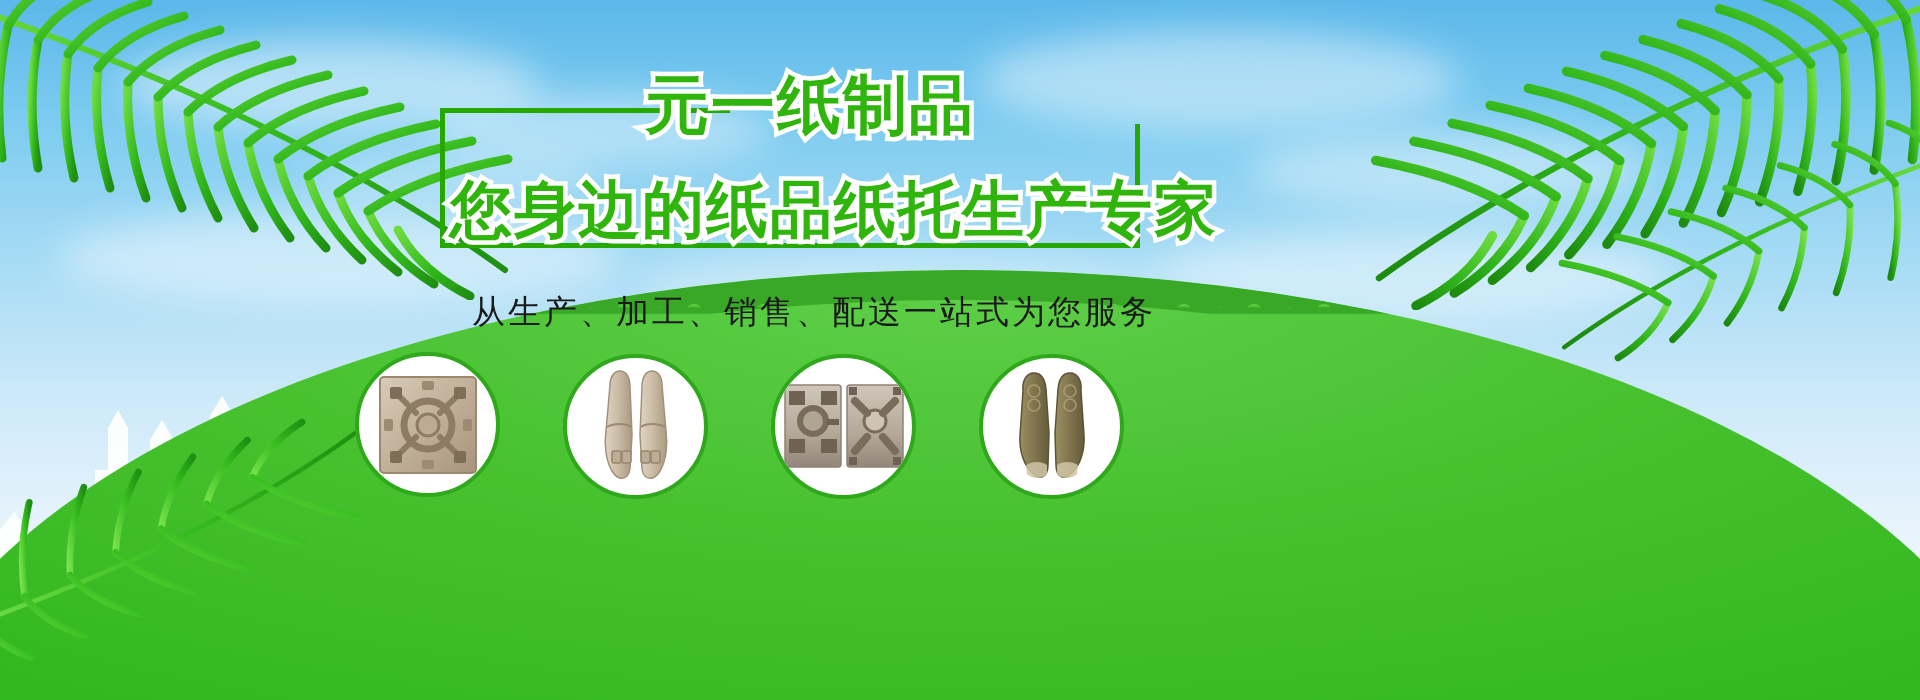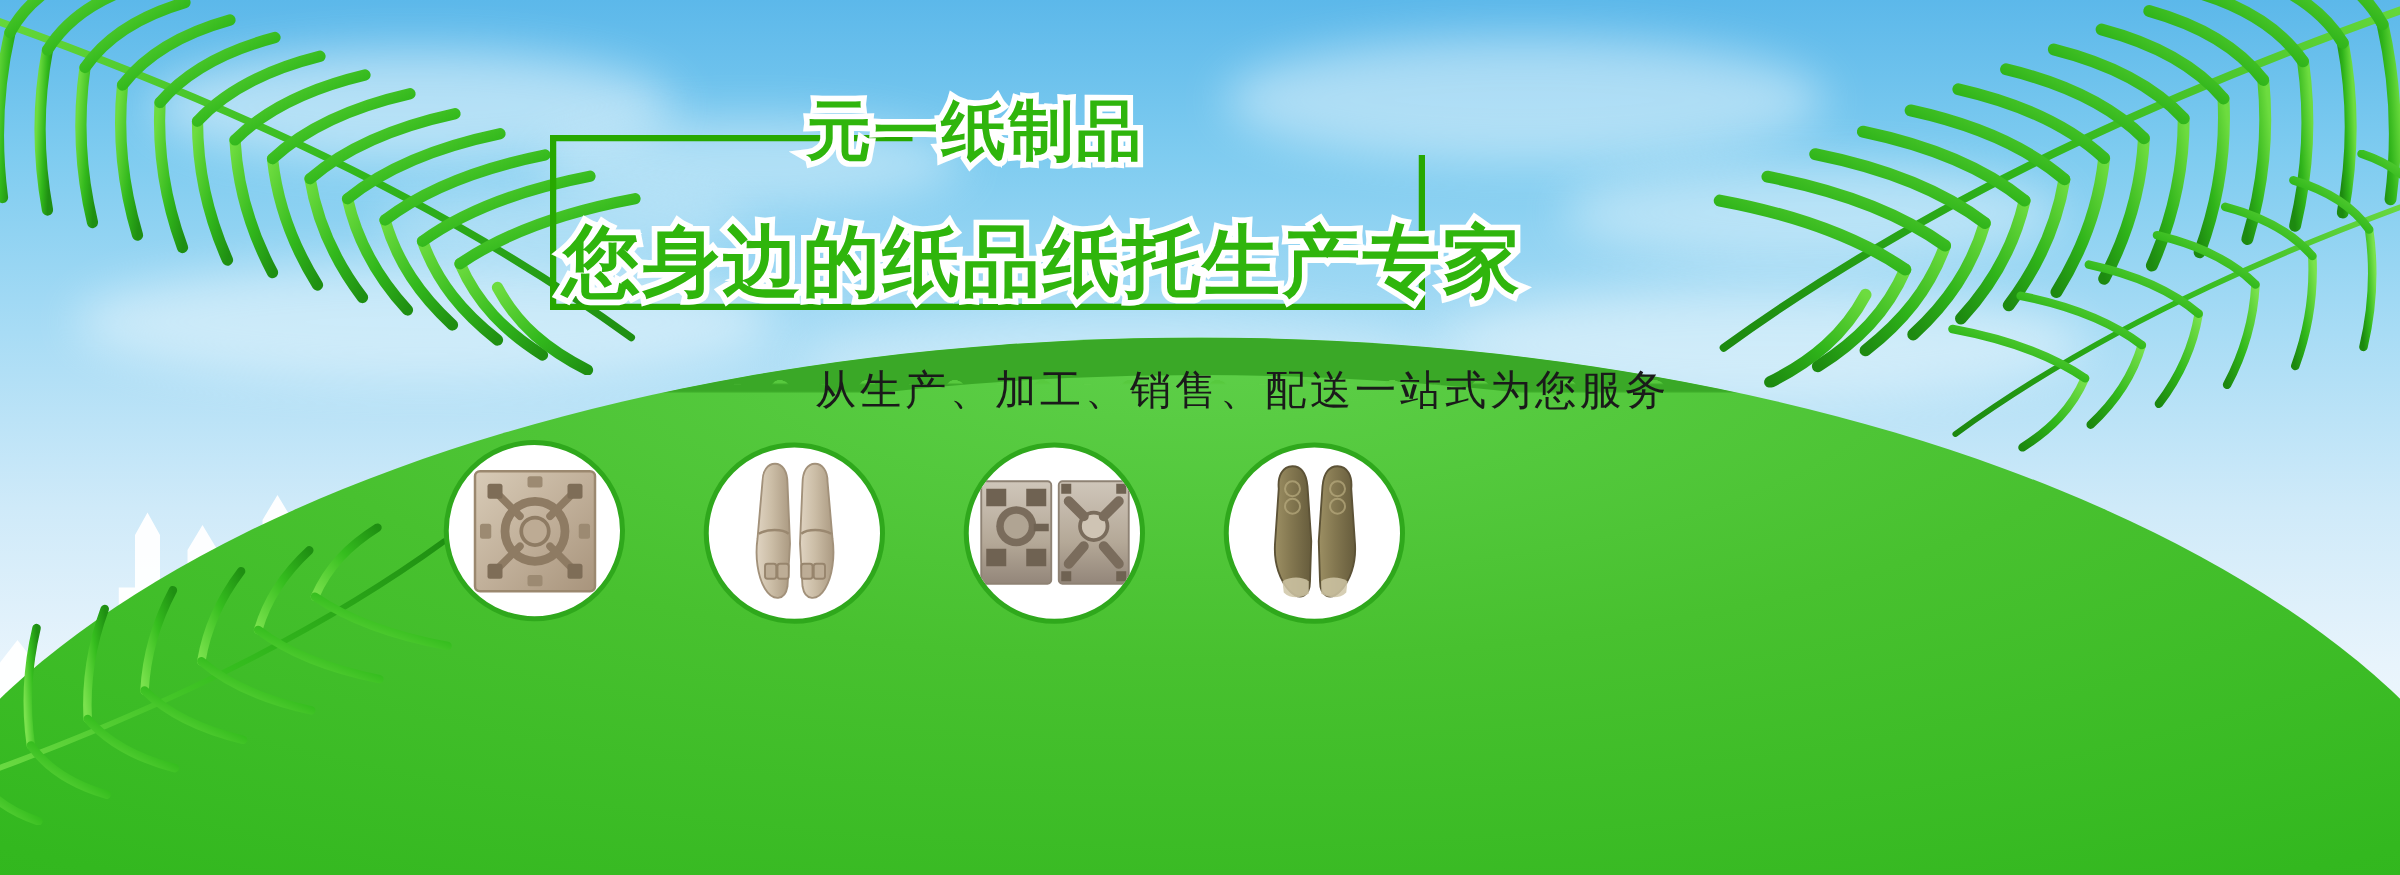--- a/index.html
+++ b/index.html
@@ -128,42 +128,41 @@
     font-weight: 900;
     letter-spacing: 2px;
     white-space: nowrap;
     -webkit-text-stroke: 9px #ffffff;
     paint-order: stroke fill;
     text-shadow: 0 0 2px rgba(255,255,255,0.9);
   }
   .title-line1 {
     left: 205px;
     top: -14px;
-    font-size: 52px;
+    font-size: 64px;
     line-height: 62px;
   }
   .title-line2 {
     left: 10px;
     top: 50px;
     font-size: 62px;
     line-height: 72px;
     margin-top: 36px;
   }
 
   .subtitle {
     position: absolute;
-    left: 494px;
+    left: 472px;
     top: 290px;
     width: 1000px;
     font-size: 33px;
     letter-spacing: 3px;
     color: #1a1a1a;
     white-space: nowrap;
     font-weight: 400;
-    text-align: center;
   }
 
   
   .circles {
     position: absolute;
     left: 355px;
     top: 352px;
     width: 810px;
     height: 160px;
   }

